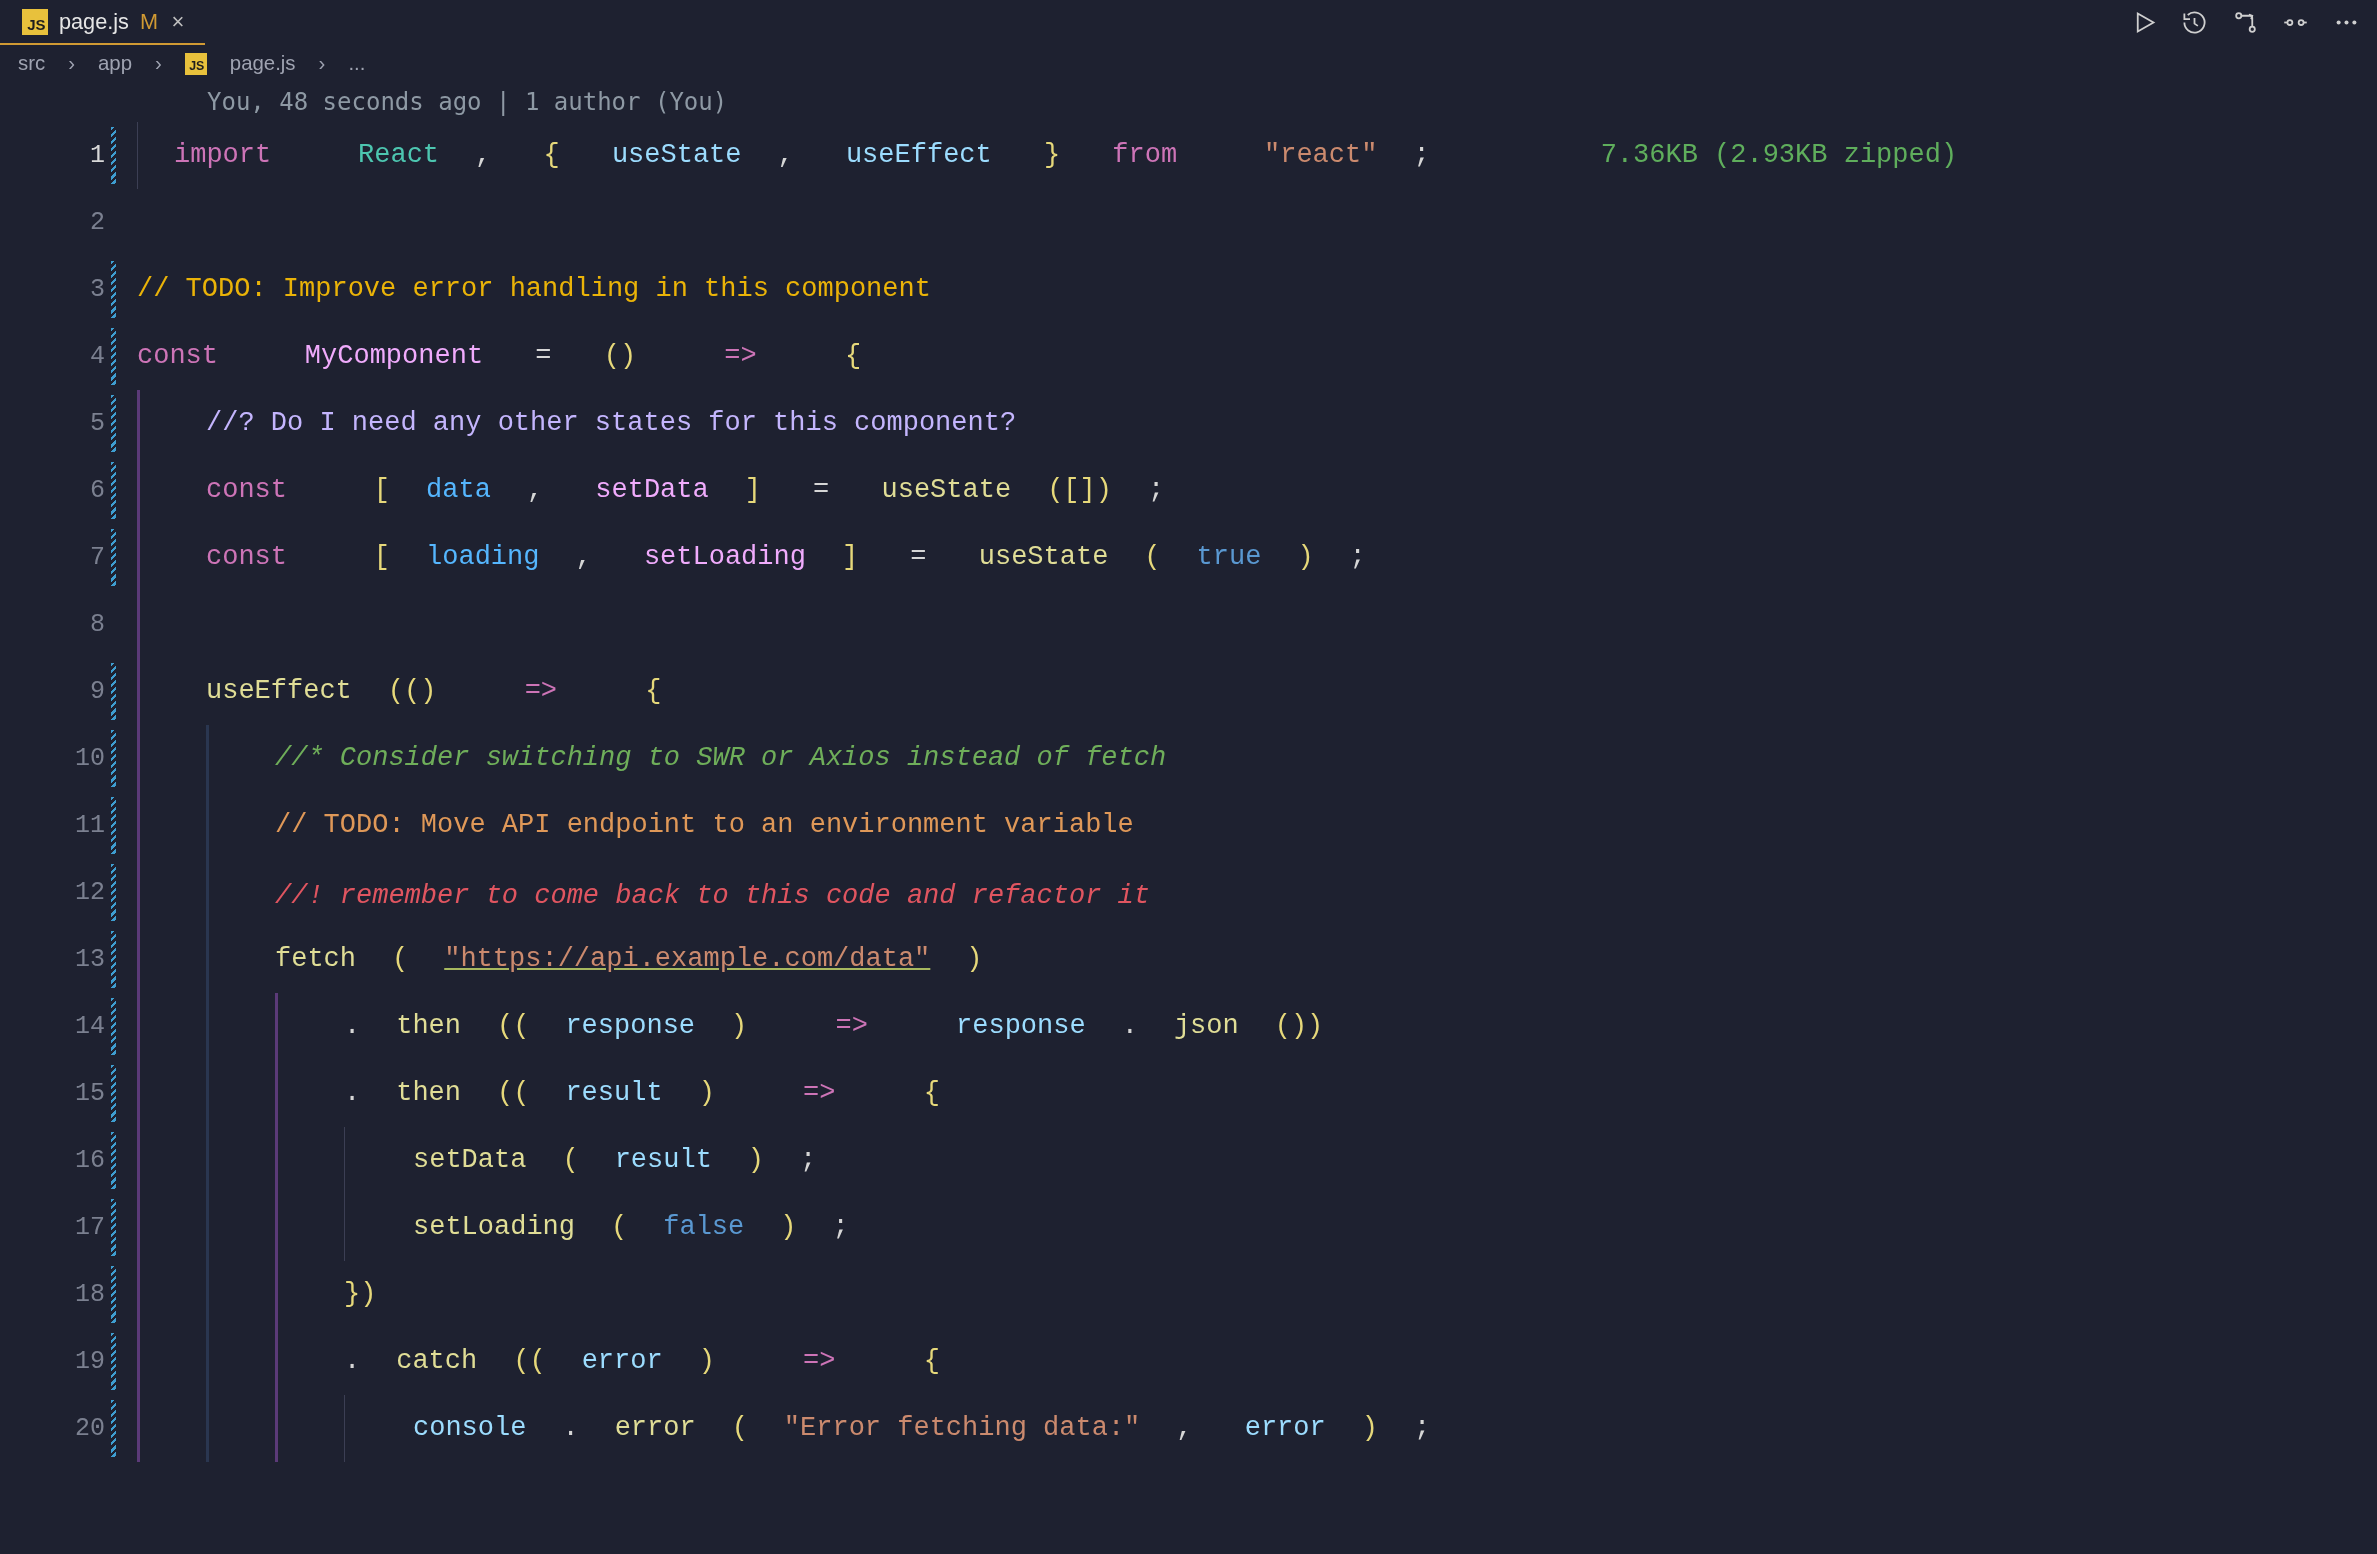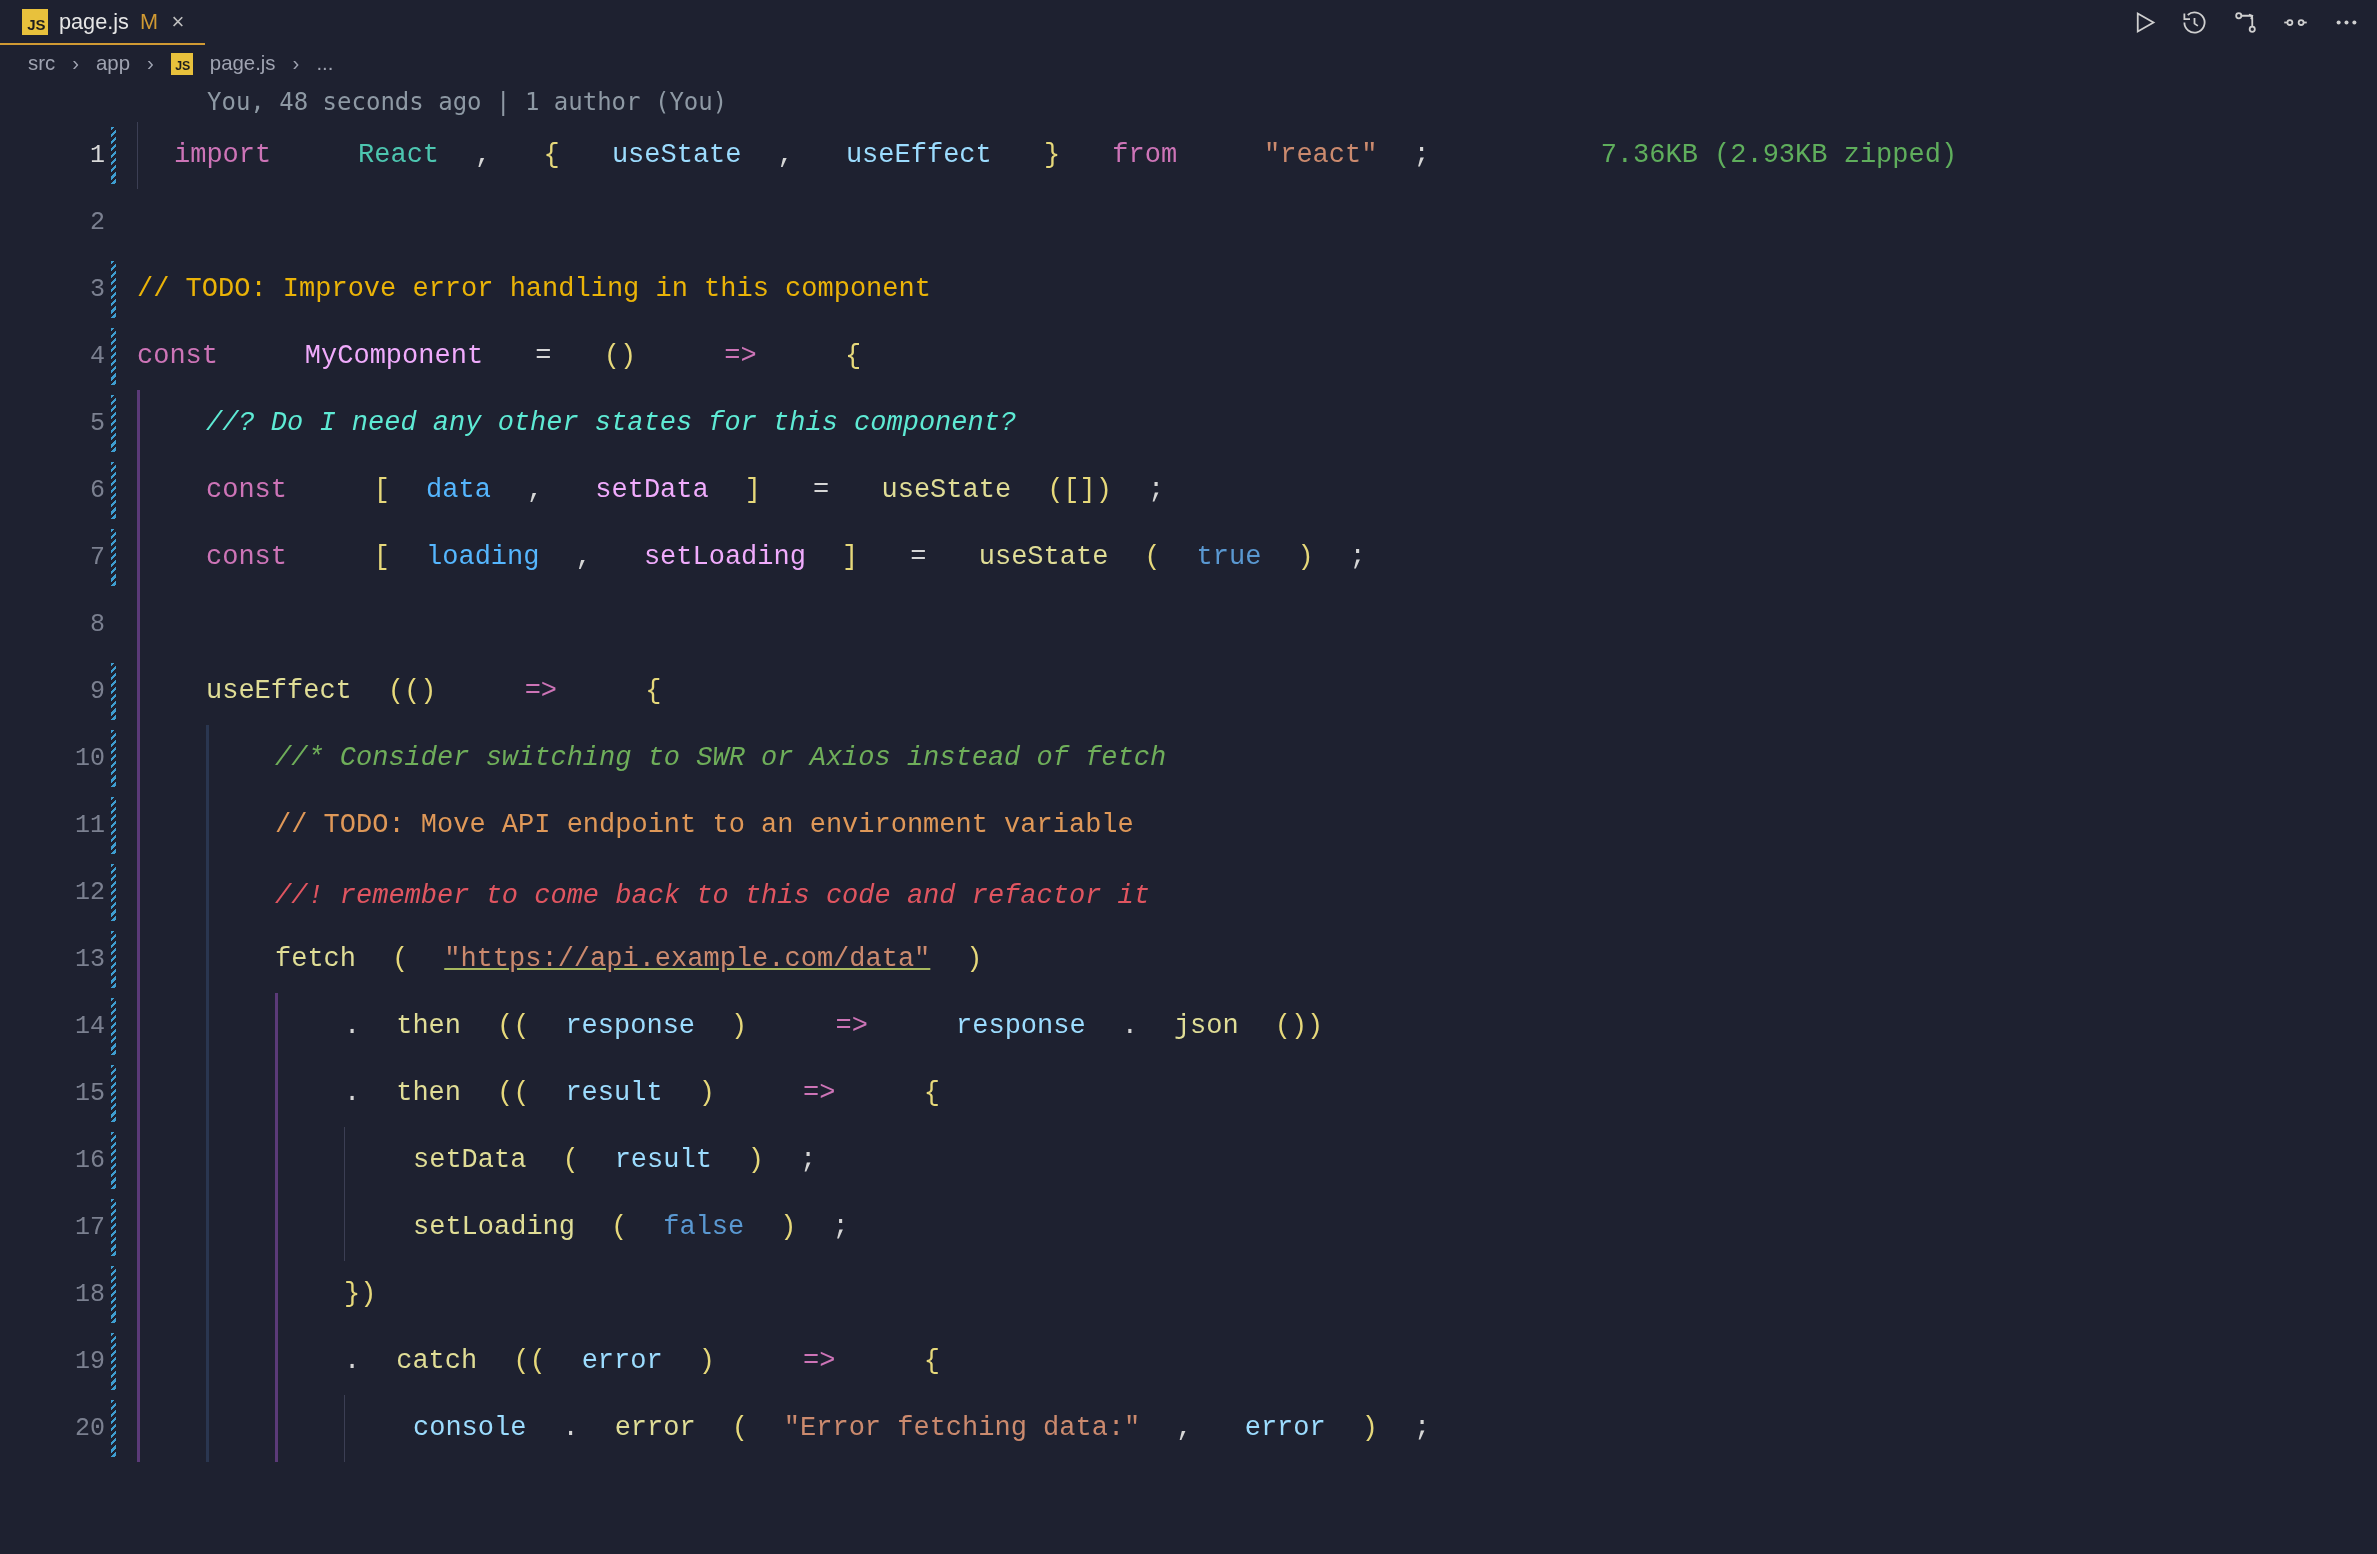--- a/index.html
+++ b/index.html
@@ -54,22 +54,22 @@
     gap: 23.5px;
     color: #bdbdbd;
   }
   .editor-actions svg { width: 27px; height: 27px; }
   .editor-actions .act { cursor: pointer; display:flex; align-items:center; }
 
   
   .breadcrumb {
     display: flex;
     align-items: center;
-    gap: 17px;
-    padding: 5px 0 5px 28px;
+    gap: 23px;
+    padding: 5px 0 5px 18px;
     font-family: "Segoe UI", sans-serif;
     font-size: 20.4px;
     color: #9fa3b1;
     height: 37px;
     text-align: right;
   }
   .breadcrumb .sep { color: #9fa3b1; }
   .breadcrumb .js-icon-sm {
     width: 22px; height: 22px;
     background: #e8c13c;
@@ -155,21 +155,21 @@
   .tok-fn     { color: #f0abfc; }
   .tok-fncall { color: #e0dd96; }
   .tok-var    { color: #9cdcfe; }
   .tok-const  { color: #55b6fe; }
   .tok-punc   { color: #e6d87a; }
   .tok-pwhite { color: #d6d6d6; }
   .tok-str    { color: #cb8a6e; }
   .tok-strlink{ color: #cb8a6e; text-decoration: underline; text-decoration-color:#a7b85f; }
   .tok-bool   { color: #5a98d1; }
   .tok-cmt-todo   { color: #eab308; }
-  .tok-cmt-q      { color: #5eead4; font-style: italic; }
+  .tok-cmt-q      { color: #c4b5fd; }
   .tok-cmt-star   { color: #6fae5a; font-style: italic; }
   .tok-cmt-todo2  { color: #df9858; }
   .tok-cmt-bang   { color: #e05560; font-style: italic; margin-top: 7px; }
   .tok-size       { color: #5fae5c; }
   .tok-op         { color: #d6d6d6; }
   .space1 { display:inline-block; width: 0.55em; }
 </style>
 </head>
 <body>
 

